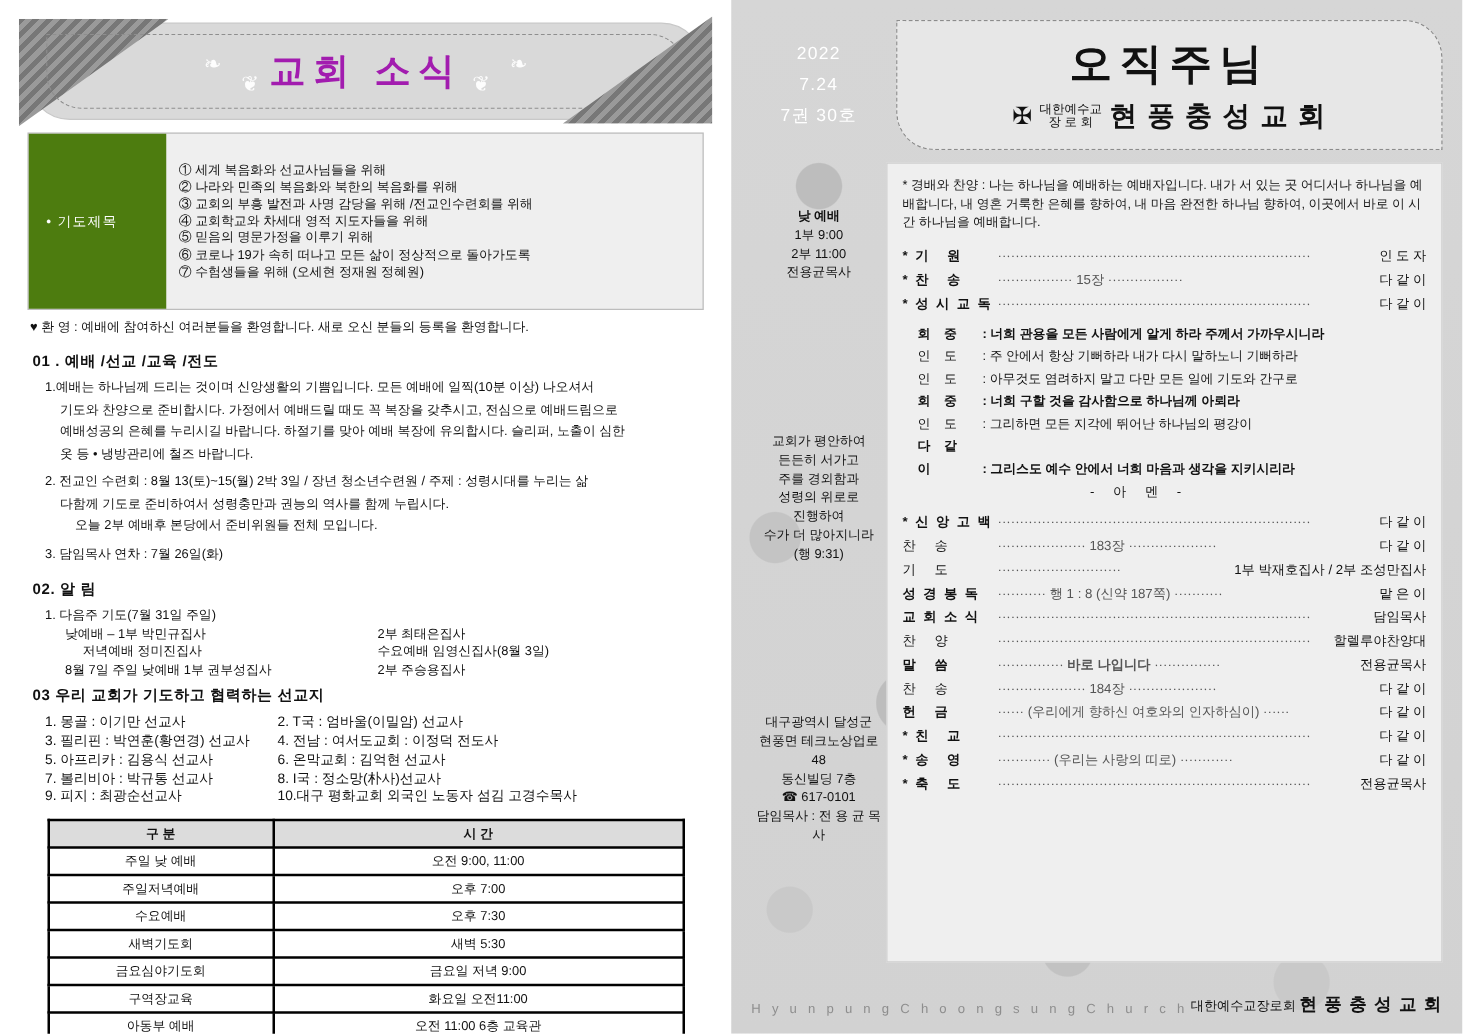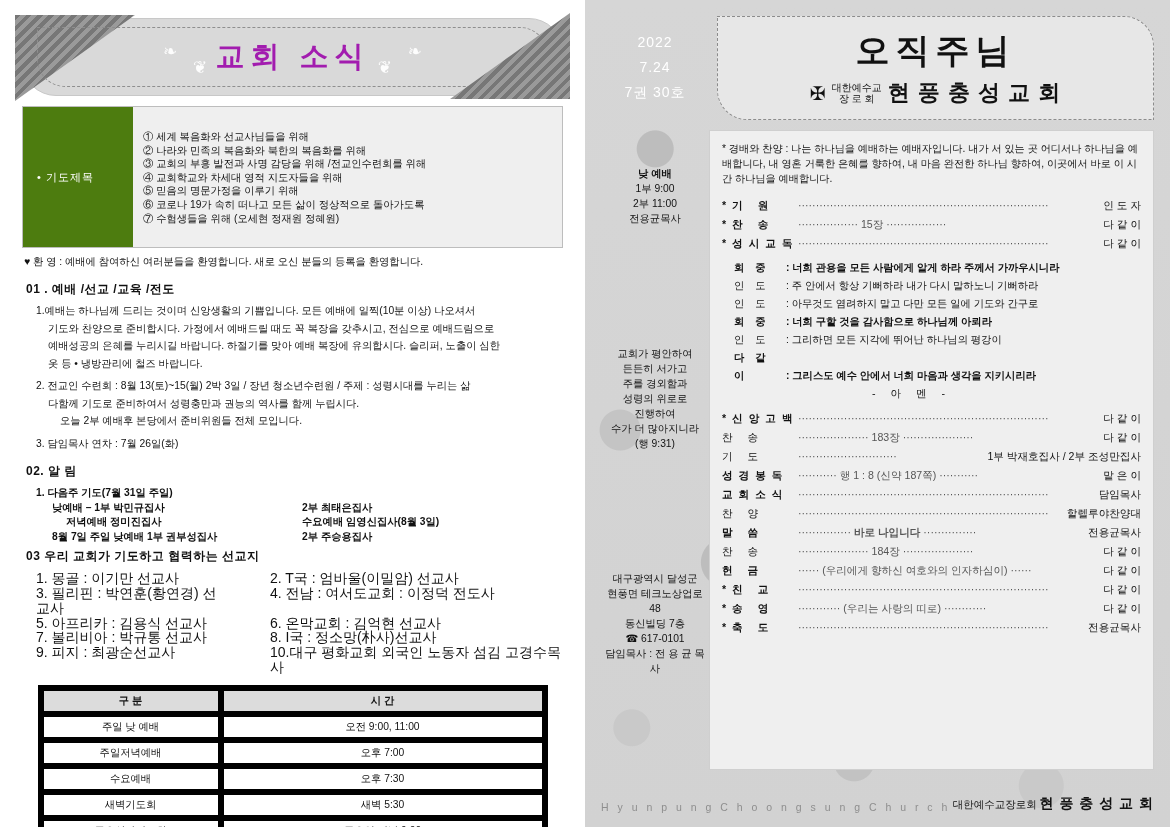--- a/index.html
+++ b/index.html
@@ -65,35 +65,35 @@
     list-style:none; font-size:10.3px; line-height:13.6px; white-space:nowrap;
   }
   .notice-line { font-size:10.3px; margin:7px 0 4px 2px; }
 
   h2.sec { font-size:12px; font-weight:bold; margin:12px 0 6px 4px; letter-spacing:.5px;}
   .para { font-size:10.3px; line-height:14.5px; margin:0 0 3px 14px;}
   .para.ind { margin-left:26px; }
   .para.ind2 { margin-left:38px; }
 
   .sec02 { margin-top:12px; }
-  .numrow { font-size:10.3px; line-height:14.5px; margin-left:14px; display:flex;font-weight:bold;}
+  .numrow { font-size:10.3px; line-height:14.5px; margin-left:14px; display:flex;}
   .numrow .c1 { width:250px; }
   .numrow .c2 { flex:1; }
 
   .miss-grid { margin-left:14px; }
-  .miss-row { display:flex; font-size:14px; line-height:14.8px;gap:48px;}
+  .miss-row { display:flex; font-size:11px; line-height:14.8px;}
   .miss-row .m1 { width:186px; }
   .miss-row .m2 { flex:1; }
 
   table.sched {
     margin:10px auto 0 auto; width:510px; border-collapse:collapse;
     font-size:10.3px;
   }
   table.sched th, table.sched td {
-    border:6px solid #000000; text-align:center; padding:3px 2px; height:18px;
+    border:2px solid #000000; text-align:center; padding:3px 2px; height:18px;
   }
   table.sched th { background:#dcdcdc; font-weight:bold; }
   table.sched td.c0 { width:180px; }
 
   
   .right {
     width:585px; height:827px; position:relative;
     background:
       radial-gradient(circle at 12% 18%, #bdbdbd 0 18px, transparent 19px),
       radial-gradient(circle at 32% 8%, #c9c9c9 0 22px, transparent 23px),

